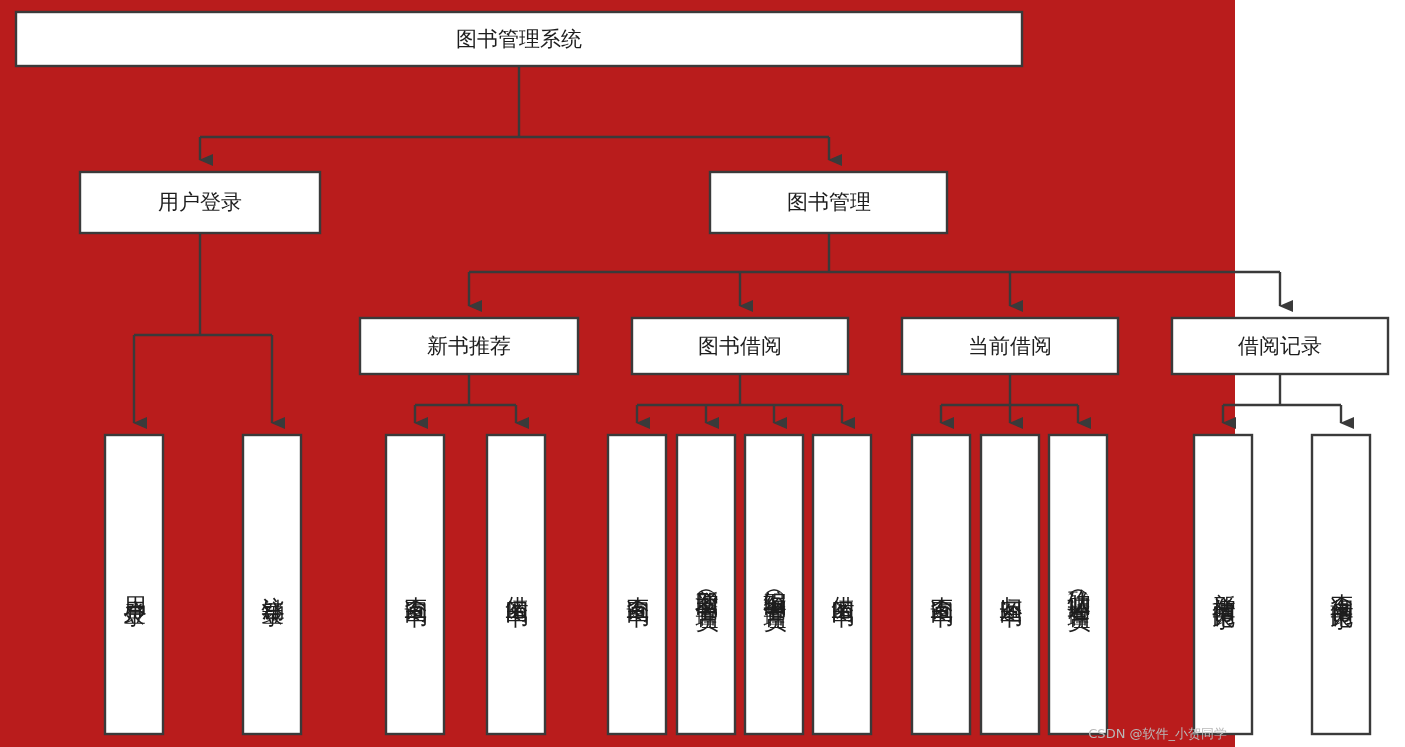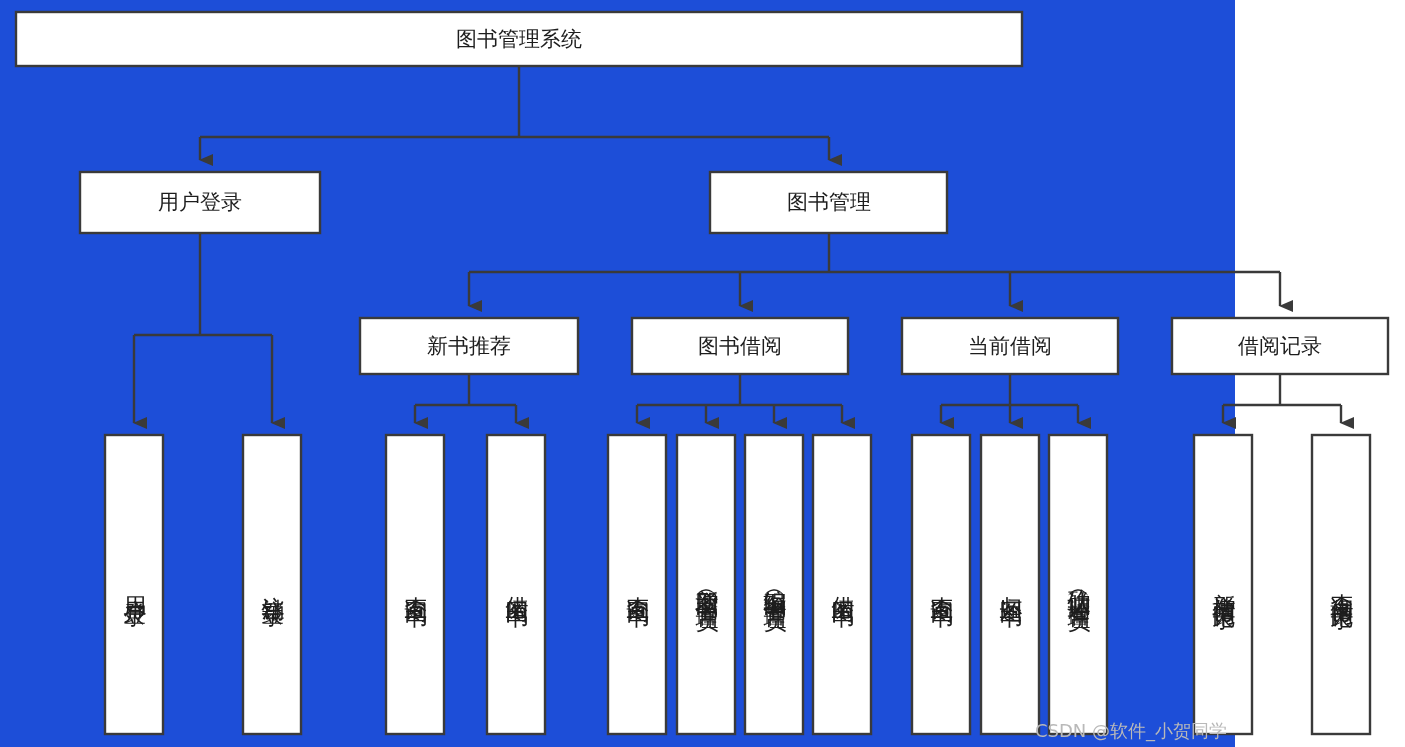--- a/index.html
+++ b/index.html
@@ -1,41 +1,41 @@
 <!DOCTYPE html>
 <html><head>
 <meta charset="utf-8">
 <style>
   html,body{margin:0;padding:0;background:#ffffff;}
   body{
     font-family:"DejaVu Sans","Liberation Sans",sans-serif;
     width:1405px;height:747px;overflow:hidden;
   }
-  #stage{position:relative;width:1235px;height:747px;background:#1d4ed8;text-decoration:underline;}
+  #stage{position:relative;width:1235px;height:747px;background:#b91c1c;text-decoration:underline;}
   svg#diagram{position:absolute;left:0;top:0;width:1405px;height:747px;display:block;}
   .node-rect{fill:#ffffff;stroke:#3a3a3a;stroke-width:2.4;}
   .edge{stroke:#3a3a3a;stroke-width:2.4;fill:none;stroke-linecap:butt;}
   .node-label{
     fill:#1d1d1d;
     font-family:"DejaVu Sans","Liberation Sans",sans-serif;
     font-size:21px;
     text-anchor:middle;
     dominant-baseline:middle;
   }
   .node-label.vert{
     font-size:23px;
     writing-mode:vertical-rl;
     glyph-orientation-vertical:0;
     letter-spacing:3px;
   }
   .watermark{
     position:absolute;
     right:8px;bottom:4px;
     font-family:"DejaVu Sans","Liberation Sans",sans-serif;
-    font-size:18px;
+    font-size:13px;
     color:#b9b9b9;
     white-space:nowrap;
     user-select:none;
   }
 </style>
 </head>
 <body>
 
 <div id="stage">
 

